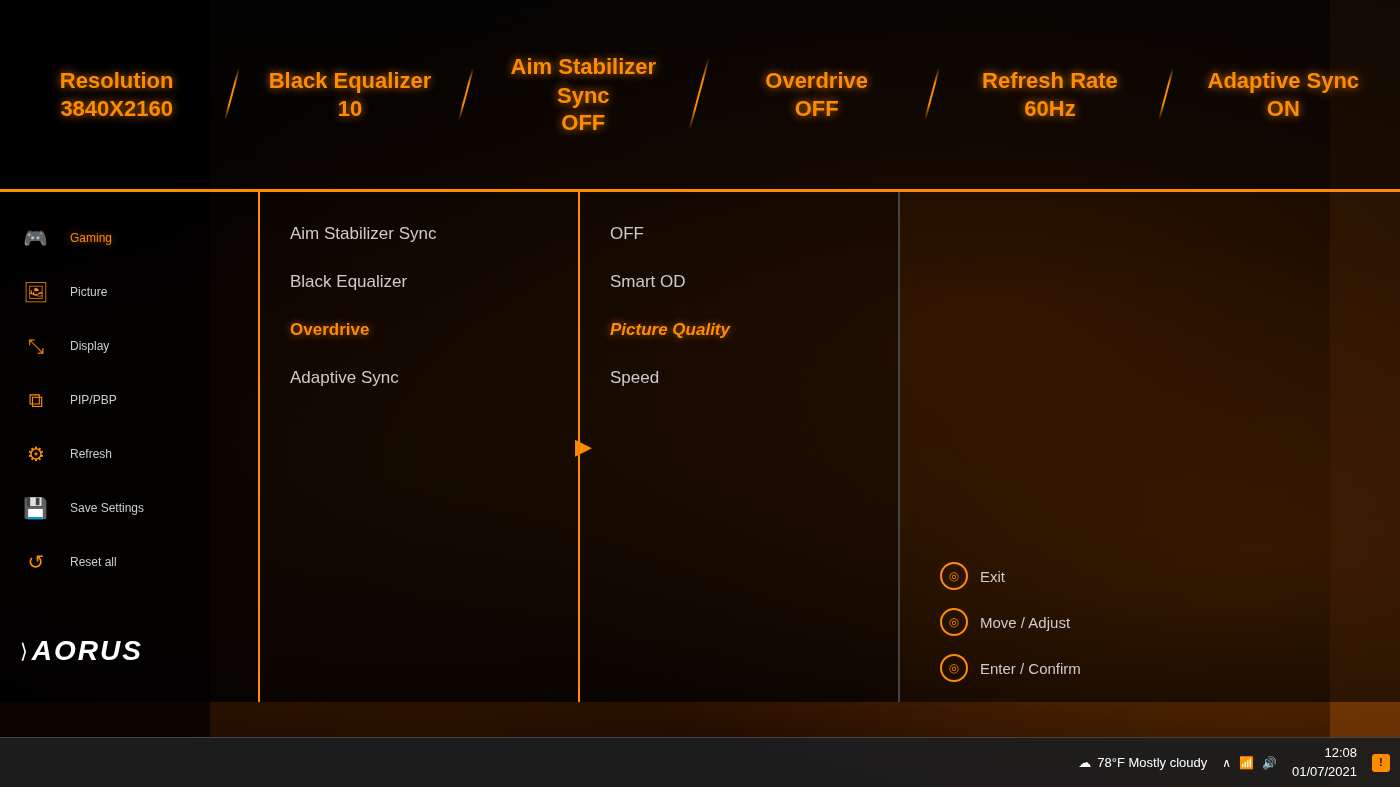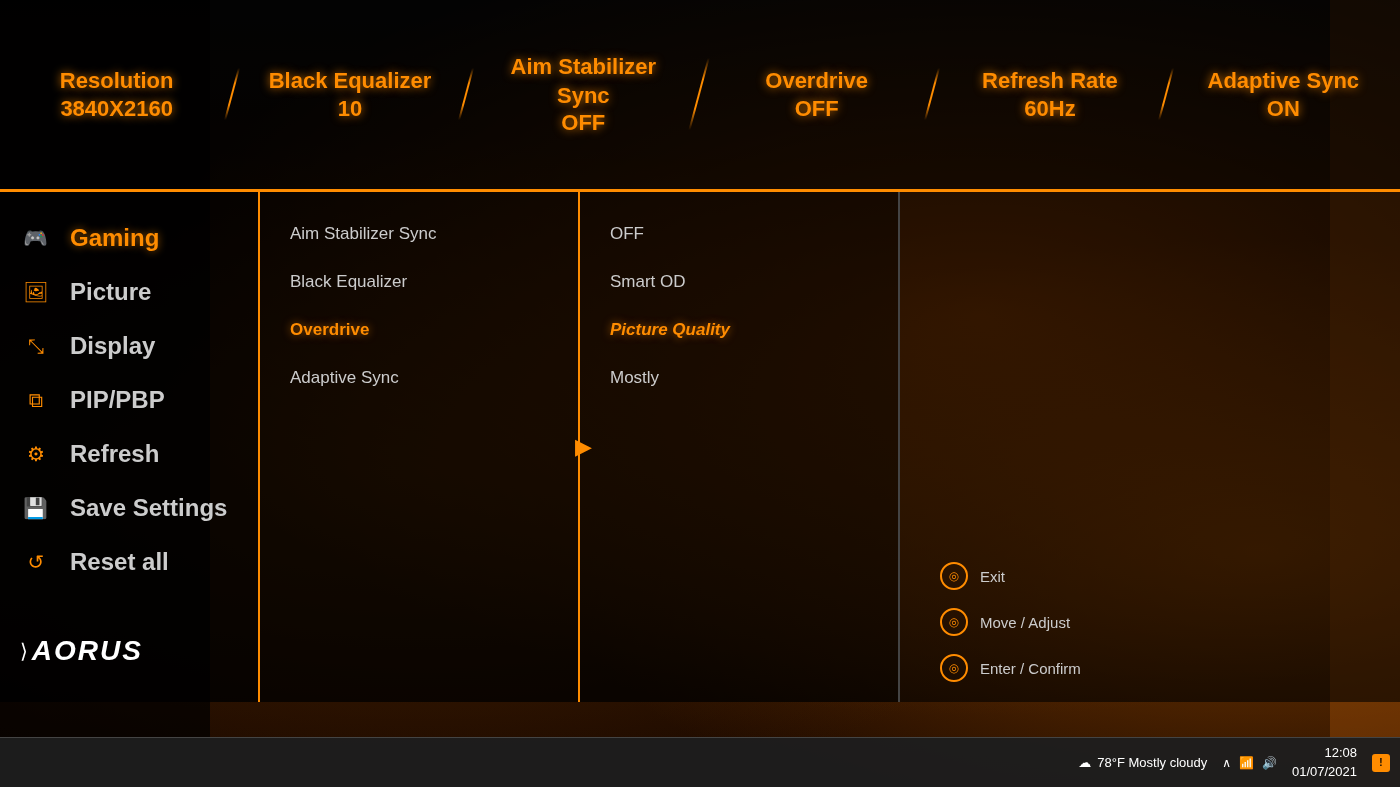--- a/index.html
+++ b/index.html
@@ -159,22 +159,22 @@
       cursor: pointer;
     }
 
     .sidebar-item.active .sidebar-label {
       color: #ff8c00;
       text-shadow: 0 0 8px rgba(255,140,0,0.6);
     }
 
     .sidebar-item .sidebar-label {
       color: #ccc;
-      font-size: 24px;
-      font-weight: 700;
+      font-size: 12px;
+      font-weight: 400;
     }
 
     .sidebar-icon {
       width: 32px;
       height: 32px;
       display: flex;
       align-items: center;
       justify-content: center;
       color: #ff8c00;
       font-size: 20px;
@@ -428,21 +428,21 @@
         <div class="mid-item active">Overdrive</div>
         <div class="mid-item">Adaptive Sync</div>
         <div class="mid-arrow">▶</div>
     </div>
 
     <div class="right-panel">
 
     <div class="right-item">OFF</div>
         <div class="right-item">Smart OD</div>
         <div class="right-item active">Picture Quality</div>
-        <div class="right-item">Mostly</div>
+        <div class="right-item">Speed</div>
       </div>
 
     <div class="controls-area">
 
     <div class="control-hint">
       <span class="control-icon">◎</span>
       <span>Exit</span>
     </div>
         <div class="control-hint">
       <span class="control-icon">◎</span>

